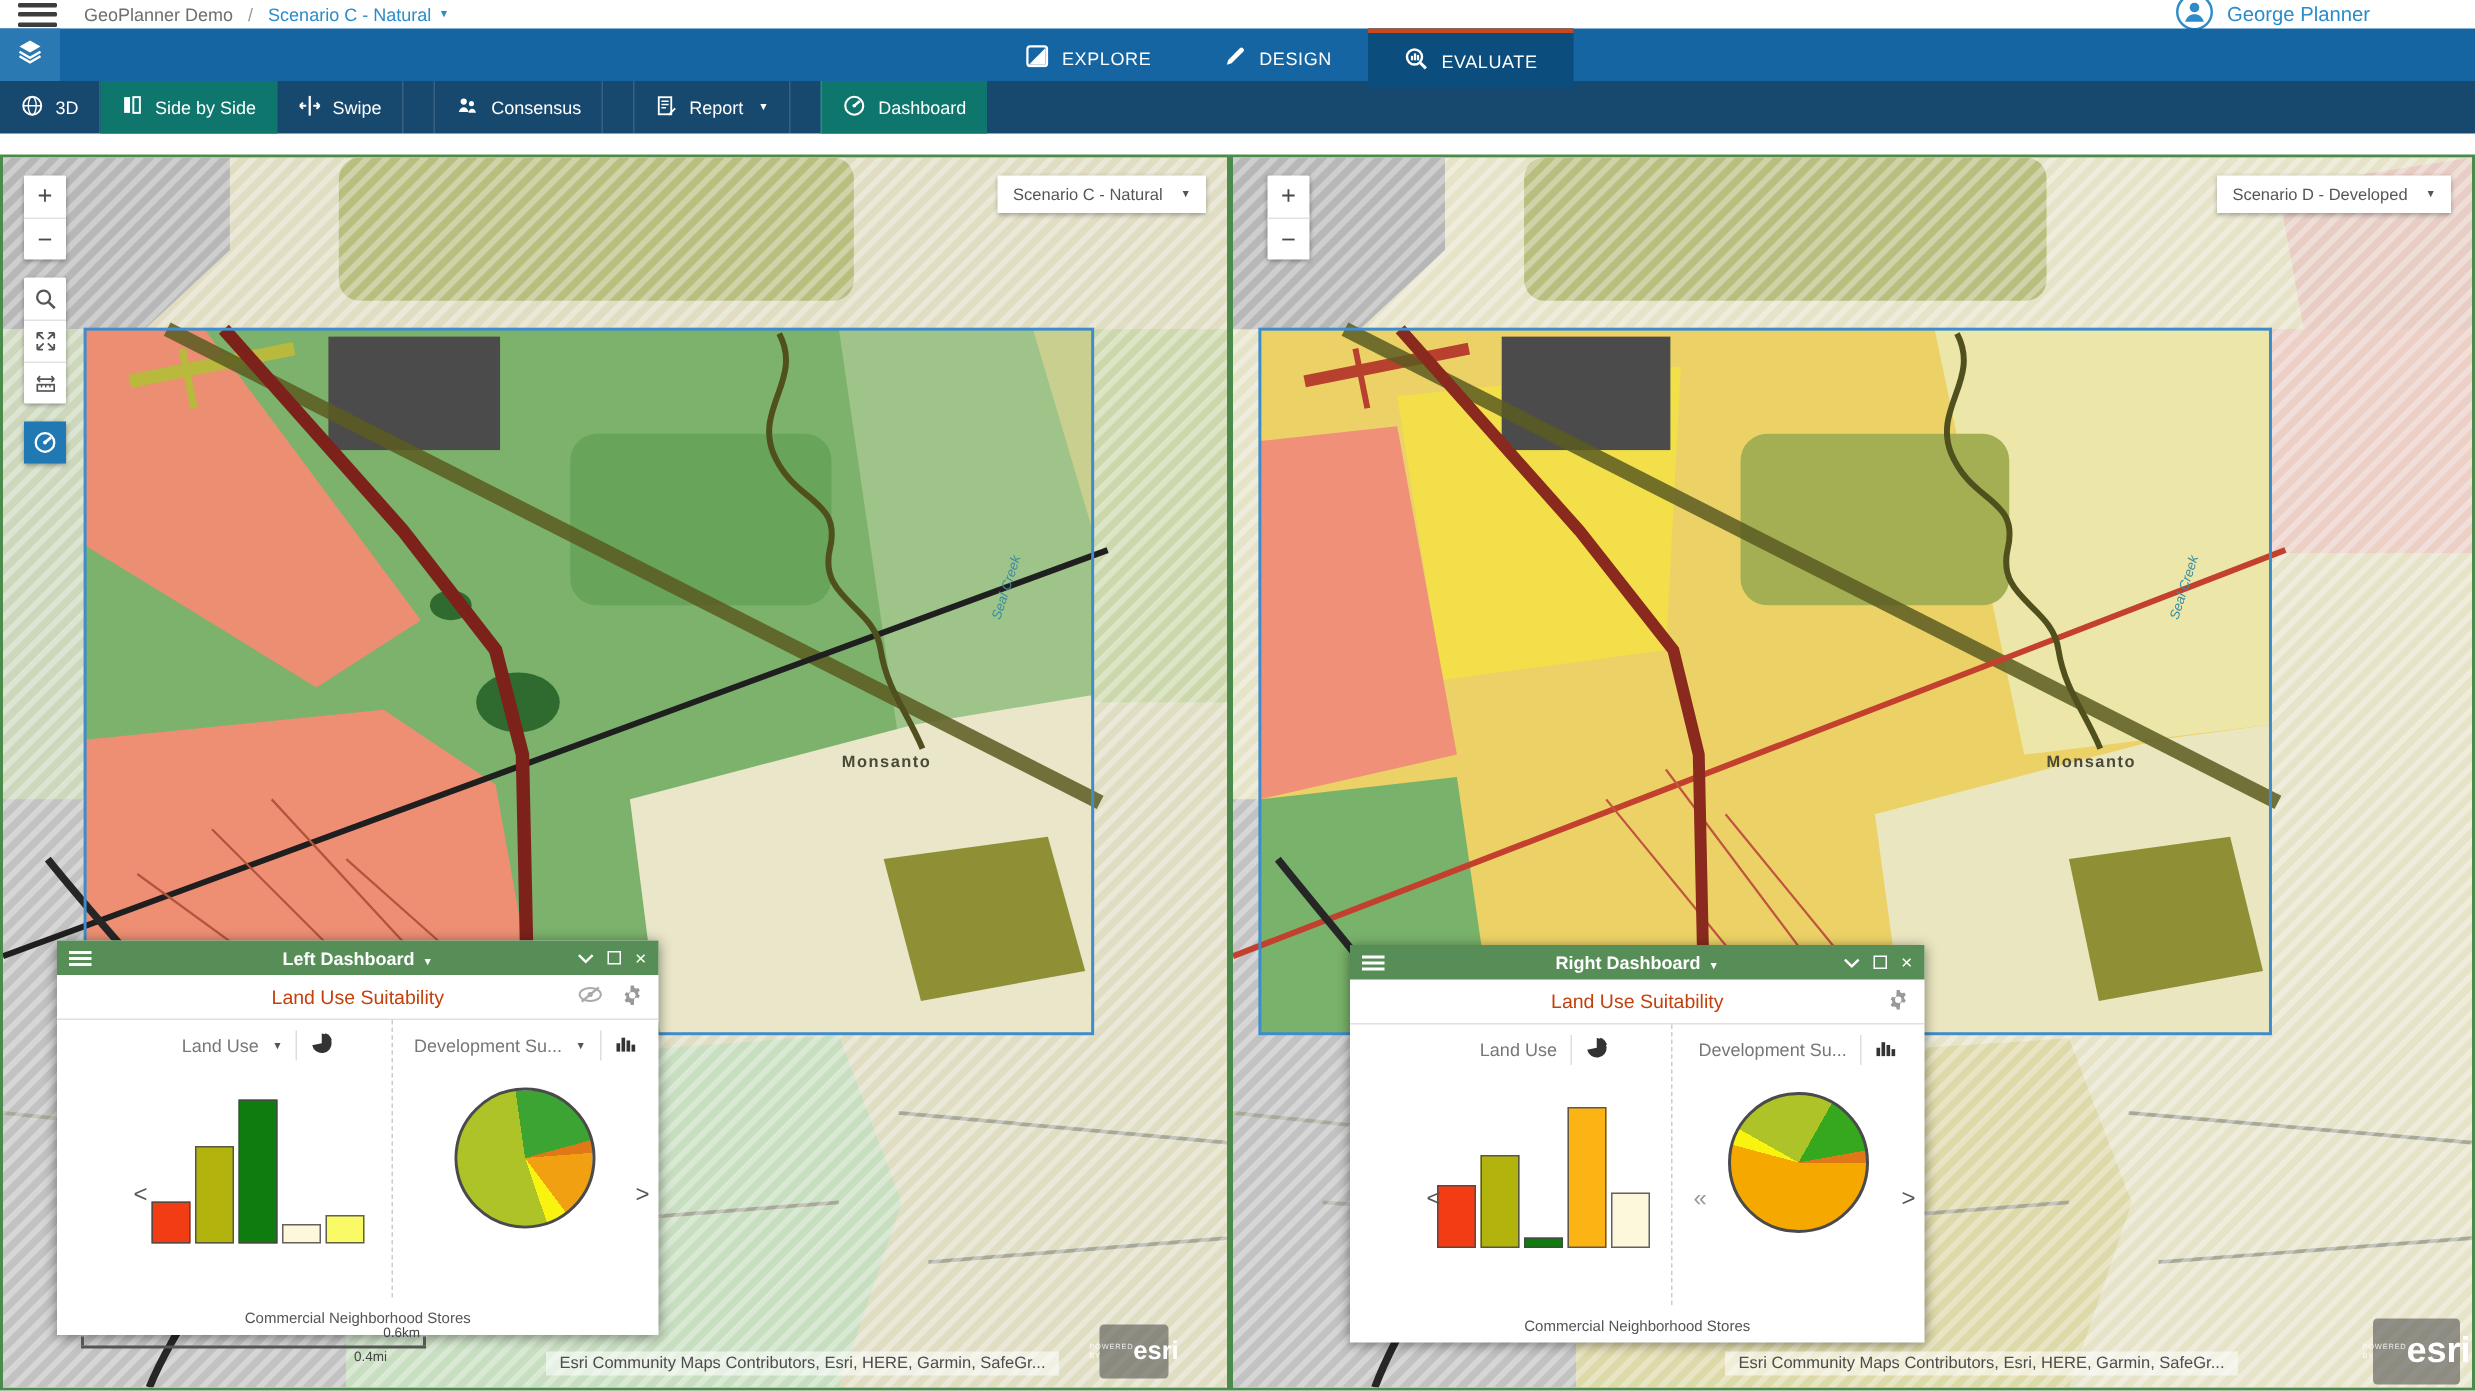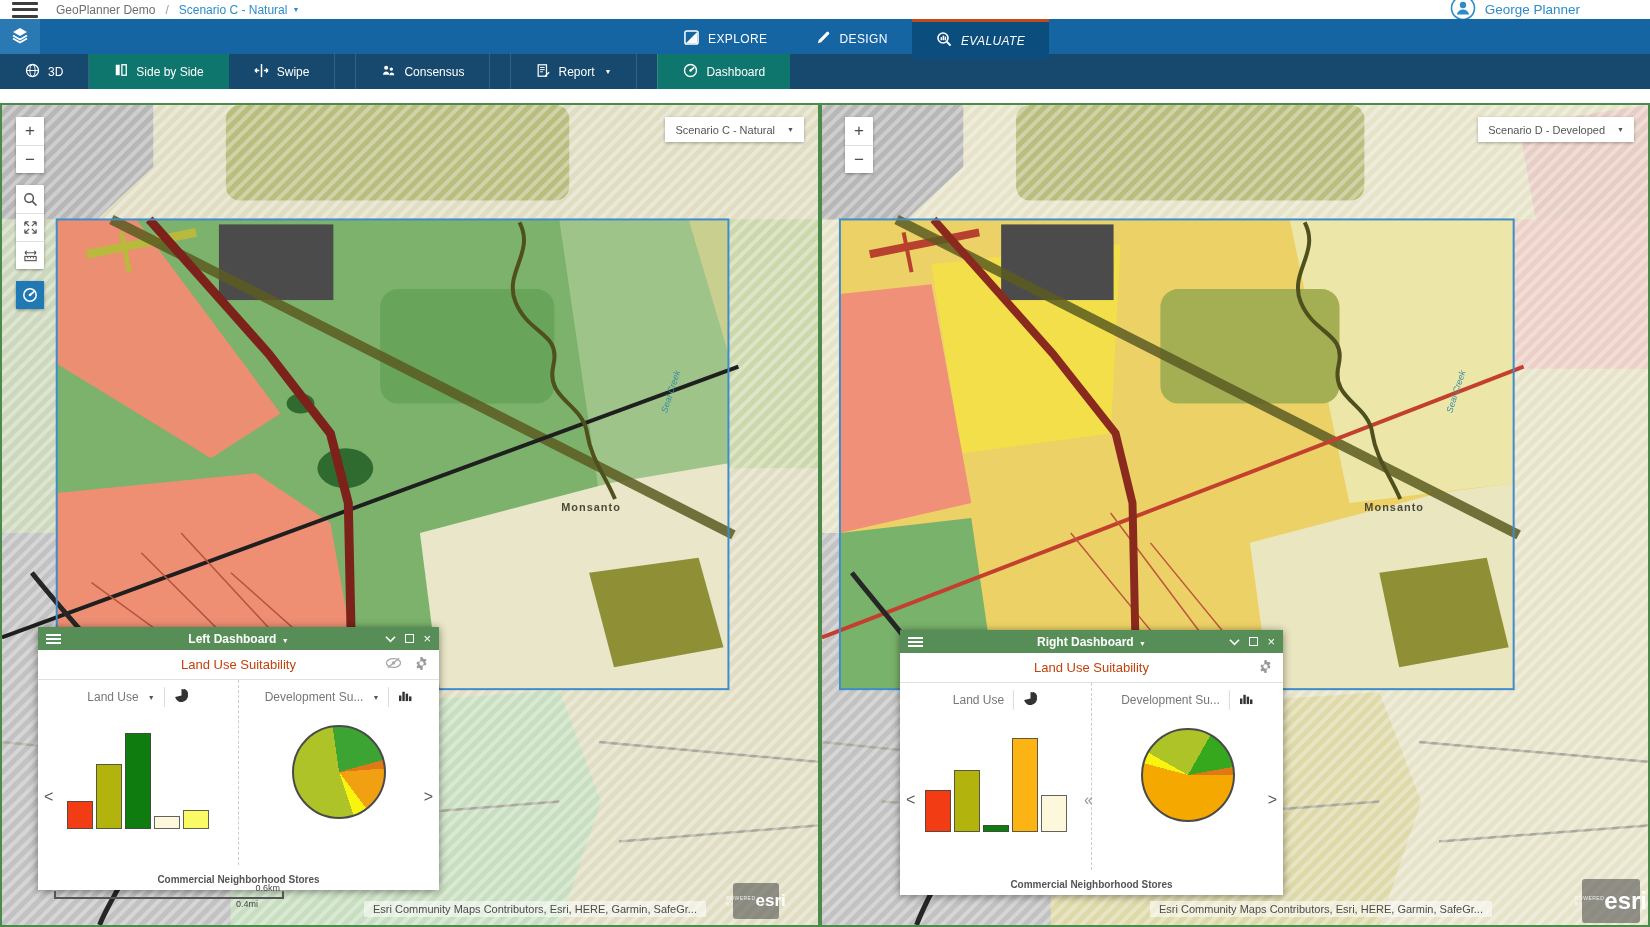--- a/index.html
+++ b/index.html
@@ -13,25 +13,25 @@
   .crumb-sep { font-size:12px; color:#9a9a9a; margin-right:10px; }
   .crumb-scenario { font-size:12px; color:#2b8cc9; display:flex; align-items:center; gap:5px; cursor:pointer; }
   .caret-blue { font-size:7px; color:#2b8cc9; }
   .user { position:absolute; right:70px; display:flex; align-items:center; gap:9px; color:#2b8cc9; font-size:13.5px; cursor:pointer; }
 
   
   .bluebar { height:35px; background:#1465a2; position:relative; display:flex; }
   .layers-btn { width:40px; height:35px; background:#2a79b3; display:flex; align-items:center; justify-content:center; cursor:pointer; }
   .tabs { position:absolute; left:660px; top:0; height:40px; display:flex; }
   .tab { display:flex; align-items:center; gap:9px; padding:0 24px; color:#fff; font-size:12px; letter-spacing:.4px; cursor:pointer; }
-  .tab.active { background:#0b4d7d; border-top:3px solid #c7481c; padding-top:0;font-style:italic; }
+  .tab.active { background:#0b4d7d; border-top:3px solid #c7481c; padding-top:0; }
 
   
   .toolbar { height:35px; background:#17486d; display:flex; align-items:stretch; color:#fff; }
-  .tbtn { display:flex; align-items:center; gap:8px; padding:0 25px; font-size:12px; border-right:1px solid rgba(255,255,255,.14); cursor:pointer; white-space:nowrap; }
+  .tbtn { display:flex; align-items:center; gap:8px; padding:0 14px; font-size:12px; border-right:1px solid rgba(255,255,255,.14); cursor:pointer; white-space:nowrap; }
   .tbtn.active { background:#0f766e; border-right:none; }
   .tbtn.gap { margin-left:20px; border-left:1px solid rgba(255,255,255,.14); }
   .caret-white { font-size:7px; color:#fff; margin-left:2px; }
   .sync { margin-left:auto; display:flex; align-items:center; gap:9px; padding-right:16px; font-size:10.5px; color:#cfe0ee; }
   .toggle { width:34px; height:15px; border-radius:8px; background:#57b558; position:relative; cursor:pointer; }
   .toggle .knob { position:absolute; left:1px; top:1px; width:13px; height:13px; border-radius:50%; background:#fff; }
 
   
   .maps { position:absolute; top:103px; left:0; width:1650px; height:824px; display:flex; }
   .map { position:relative; border:2px solid #4a8a4a; overflow:hidden; }
@@ -53,29 +53,29 @@
   .p-burger { width:15px; height:10px; display:flex; flex-direction:column; justify-content:space-between; cursor:pointer; z-index:2; }
   .p-burger div { height:2px; background:#fff; }
   .panel-title { position:absolute; left:0; right:0; text-align:center; font-size:12px; font-weight:bold; color:#fff; }
   .panel-title .caret-white { font-size:7px; }
   .p-icons { margin-left:auto; display:flex; align-items:center; gap:9px; z-index:2; }
   .p-icons .pi { cursor:pointer; display:flex; align-items:center; color:#fff; }
   .pi-square { width:9px; height:9px; border:1.5px solid #fff; }
   .pi-x { font-size:13px; line-height:1; }
   .subheader { height:30px; border-bottom:1px solid #e0e0e0; position:relative; display:flex; align-items:center; justify-content:center; font-size:13px; color:#c2410c; }
   .sub-icons { position:absolute; right:10px; display:flex; gap:12px; align-items:center; }
-  .panel-body { position:relative; display:flex; }
+  .panel-body { position:relative; display:flex;margin-left:45px; }
   .half { flex:1; display:flex; flex-direction:column; align-items:center; position:relative; }
   .half.second { border-left:1px dashed #ccc; }
   .widget-head { display:flex; align-items:center; gap:9px; margin-top:7px; font-size:12px; color:#777; }
   .vsep { width:1px; height:20px; background:#ddd; }
   .bar-chart { display:flex; align-items:flex-end; gap:3px; height:100px; margin-top:22px; }
   .bar-chart .bar { width:26px; border:1px solid rgba(70,70,70,.85); }
   .pie { width:94px; height:94px; border-radius:50%; border:2px solid #4a4a4a; margin-top:18px; }
-  .panel-footer { position:absolute; bottom:5px; left:0; right:0; text-align:center; font-size:10px; font-weight:bold; color:#555; }
+  .panel-footer { position:absolute; bottom:5px; left:0; right:0; text-align:center; font-size:10px; font-weight:normal; color:#555; }
   .nav-chev { position:absolute; top:108px; font-size:16px; color:#555; cursor:pointer; }
 
   
   .attrib { position:absolute; bottom:8px; background:rgba(255,255,255,.55); color:#4c4c4c; font-size:11px; padding:2px 9px; white-space:nowrap; }
   .esri-logo { position:absolute; background:rgba(70,70,70,.55); border-radius:3px; color:#fff; display:flex; flex-direction:row; align-items:center; justify-content:center; }
   .esri-logo .pb { font-size:5px; letter-spacing:.5px; opacity:.85; }
   .esri-logo .et { font-weight:bold; line-height:.9; }
   .scalebar { position:absolute; left:52px; bottom:16px; width:230px; color:#444; font-size:9px; }
   .scalebar .line { border-bottom:2px solid #555; position:relative; height:6px; }
   .scalebar .line:before, .scalebar .line:after { content:""; position:absolute; bottom:0; width:2px; height:6px; background:#555; }

